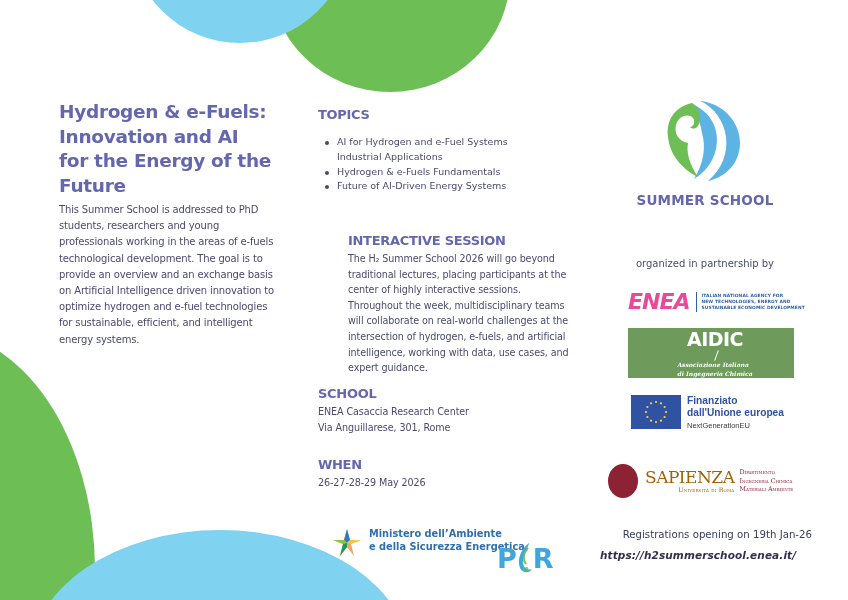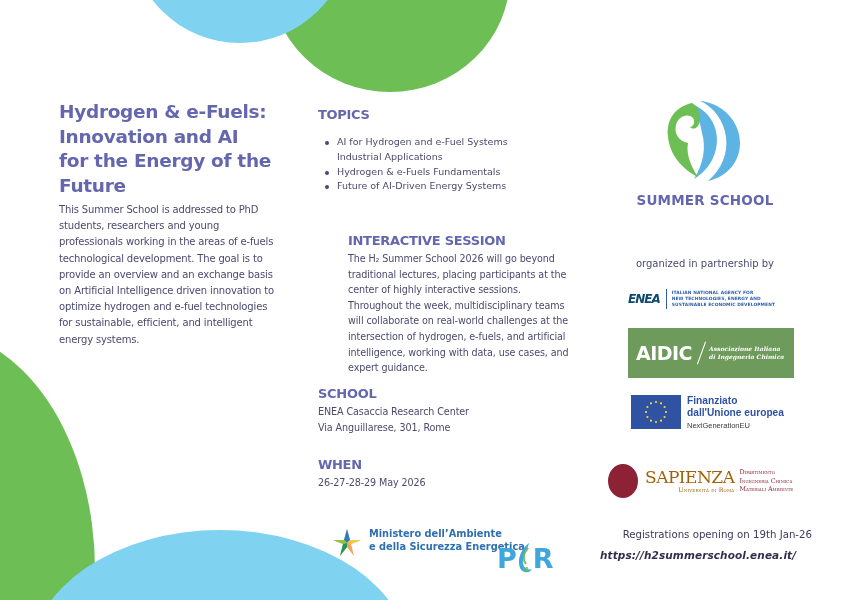--- a/index.html
+++ b/index.html
@@ -44,25 +44,25 @@
     .pcr { position: absolute; left: 497px; top: 540px; z-index: 2; display: flex; align-items: center; font-family: "DejaVu Sans", sans-serif; font-weight: bold; font-size: 27px; color: #3fa7de; letter-spacing: -2px; }
     .pcr svg { width: 20px; height: 36px; margin: 0 -1px; }
 
     
     .right { position: absolute; left: 600px; top: 0; width: 248px; height: 600px; z-index: 2; }
     .logo-mark { position: absolute; left: 64px; top: 97px; width: 80px; height: 84px; }
     .brand { position: absolute; left: 0; top: 189px; width: 210px; text-align: center; font-weight: bold; font-size: 13.5px; line-height: 22px; color: #6466ae; letter-spacing: 0.2px; }
     .partner-lbl { position: absolute; left: 0; top: 258px; width: 210px; text-align: center; font-size: 10px; color: #4a4a6e; }
 
     .enea { position: absolute; left: 28px; top: 289px; display: flex; align-items: center; }
-    .enea-mark { font-family: "DejaVu Sans", sans-serif; font-weight: bold; font-size: 12px; color: #0c4a6e; letter-spacing: -1px; font-style: italic; }
+    .enea-mark { font-family: "DejaVu Sans", sans-serif; font-weight: bold; font-size: 22px; color: #ec4899; letter-spacing: -1px; font-style: italic; }
     .enea-sep { width: 1px; height: 20px; background: #2e5fa8; margin: 0 5px 0 6px; }
     .enea-txt { font-size: 4.4px; font-weight: bold; color: #2e5fa8; line-height: 6px; letter-spacing: 0.1px; }
 
-    .aidic { position: absolute; left: 28px; top: 328px; width: 166px; height: 50px; background: #6e9a5c; display: flex; align-items: center; padding-left: 8px; }
+    .aidic { position: absolute; left: 28px; top: 328px; width: 166px; height: 50px; background: #6e9a5c; display: flex; align-items: center; padding-left: 8px; flex-direction: column; }
     .aidic-mark { font-family: "DejaVu Sans", sans-serif; font-weight: bold; font-size: 19px; color: #ffffff; letter-spacing: -0.5px; }
     .aidic-slash { width: 1px; height: 24px; background: #ffffff; transform: rotate(20deg); margin: 0 7px 0 9px; }
     .aidic-txt { font-family: "DejaVu Serif", serif; font-style: italic; font-weight: bold; font-size: 6px; color: #ffffff; line-height: 8.5px; }
 
     .eu { position: absolute; left: 31px; top: 395px; display: flex; }
     .eu-flag { width: 50px; height: 34px; background: #2f52a3; position: relative; }
     .eu-txt { margin-left: 6px; }
     .eu-t1 { font-family: "Liberation Sans", sans-serif; font-weight: bold; font-size: 10.2px; color: #2f52a3; line-height: 12px; }
     .eu-t2 { font-family: "Liberation Sans", sans-serif; font-size: 7.5px; color: #3a3a3a; margin-top: 2px; }
 

